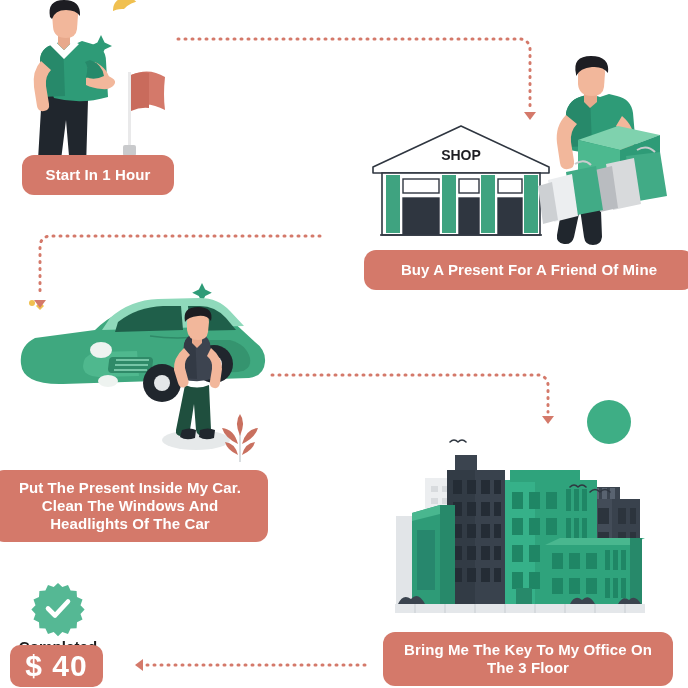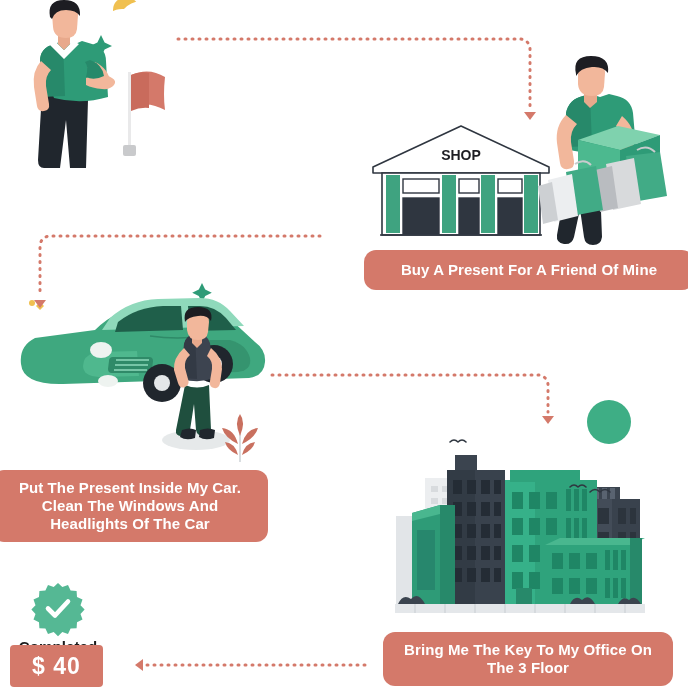--- a/index.html
+++ b/index.html
@@ -33,21 +33,21 @@
   #pill-office{left:383px; top:632px; width:290px; height:54px; font-size:15px; padding:0 18px;}
 
   
   #completed-block{position:absolute;left:6px;top:582px;width:104px;z-index:45;
     display:flex;flex-direction:column;align-items:center;}
   #completed-label{
     font-size:15px;font-weight:bold;color:#1b1b1b;margin-top:4px;letter-spacing:.1px;white-space:nowrap;
   }
   #pill-price{
     position:absolute;left:10px;top:645px;width:93px;height:42px;
-    background:#d4796a;border-radius:4px;color:#fff;font-weight:bold;font-size:23px;
+    background:#d4796a;border-radius:10px;color:#fff;font-weight:bold;font-size:30px;
     display:flex;align-items:center;justify-content:center;z-index:46;letter-spacing:1px;
   }
 </style>
 </head>
 <body>
 
 <div id="stage">
 
   <svg class="layer" width="688" height="688" viewBox="0 0 688 688">
     <g>
@@ -381,20 +381,21 @@
       <path d="M618 604 q5 -9 11 -4 q6 -6 12 4 z" fill="#3b444f"></path>
     </g>
 
     <g fill="none" stroke="#2f3640" stroke-width="1.6" stroke-linecap="round">
       <path d="M455 494 q4 -4 8 0 M463 494 q4 -4 8 0" transform="translate(-5,-52)"></path>
       <path d="M568 551 q4 -4 8 0 M576 551 q4 -4 8 0" transform="translate(2,-64)"></path>
       <path d="M590 560 q5 -5 10 0 M600 560 q5 -5 10 0" transform="translate(0,-68)"></path>
     </g>
   </svg>
 
+  <div class="pill" id="pill-start">Start In 1 Hour</div>
   <div class="pill" id="pill-shop">Buy A Present For A Friend Of Mine</div>
   <div class="pill" id="pill-car">Put The Present Inside My Car. Clean The Windows And Headlights Of The Car</div>
   <div class="pill" id="pill-office">Bring Me The Key To My Office On The 3 Floor</div>
 
   <div id="completed-block">
     <svg width="52" height="52" viewBox="0 0 52 52">
       <path d="M26 1 l4.3 4.1 l5.7 -2 l2.6 5.5 l6 0.4 l0.4 6 l5.5 2.6 l-2 5.7 l4.1 4.3 l-4.1 4.3 l2 5.7 l-5.5 2.6 l-0.4 6 l-6 0.4 l-2.6 5.5 l-5.7 -2 l-4.3 4.1 l-4.3 -4.1 l-5.7 2 l-2.6 -5.5 l-6 -0.4 l-0.4 -6 l-5.5 -2.6 l2 -5.7 l-4.1 -4.3 l4.1 -4.3 l-2 -5.7 l5.5 -2.6 l0.4 -6 l6 -0.4 l2.6 -5.5 l5.7 2 z" fill="#55b894"></path>
       <path d="M16 26.5 l7 7 l13 -14" fill="none" stroke="#ffffff" stroke-width="4.6" stroke-linecap="round" stroke-linejoin="round"></path>
     </svg>
     <div id="completed-label">Completed</div>

